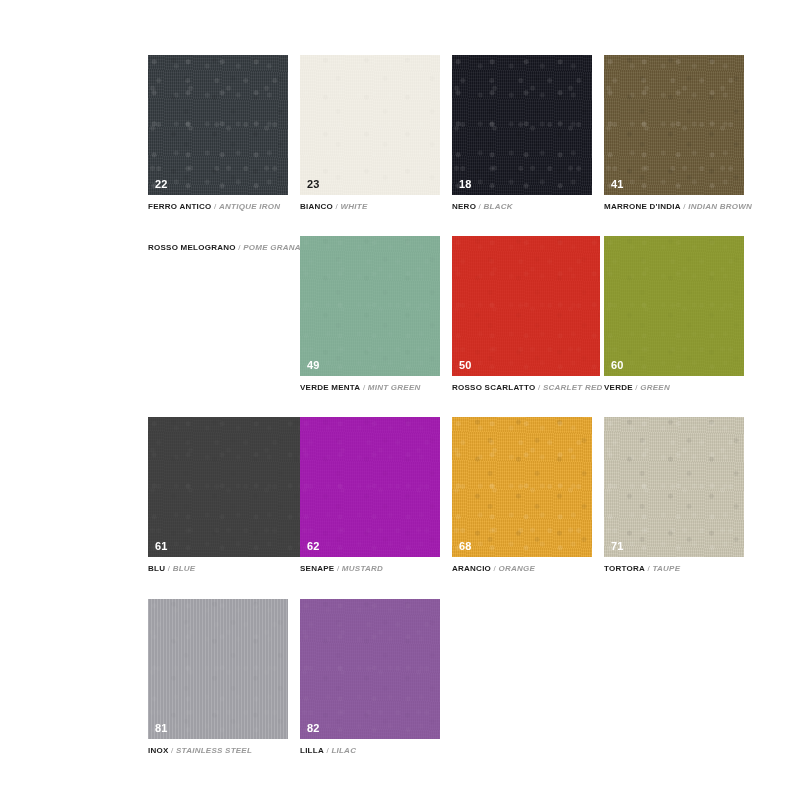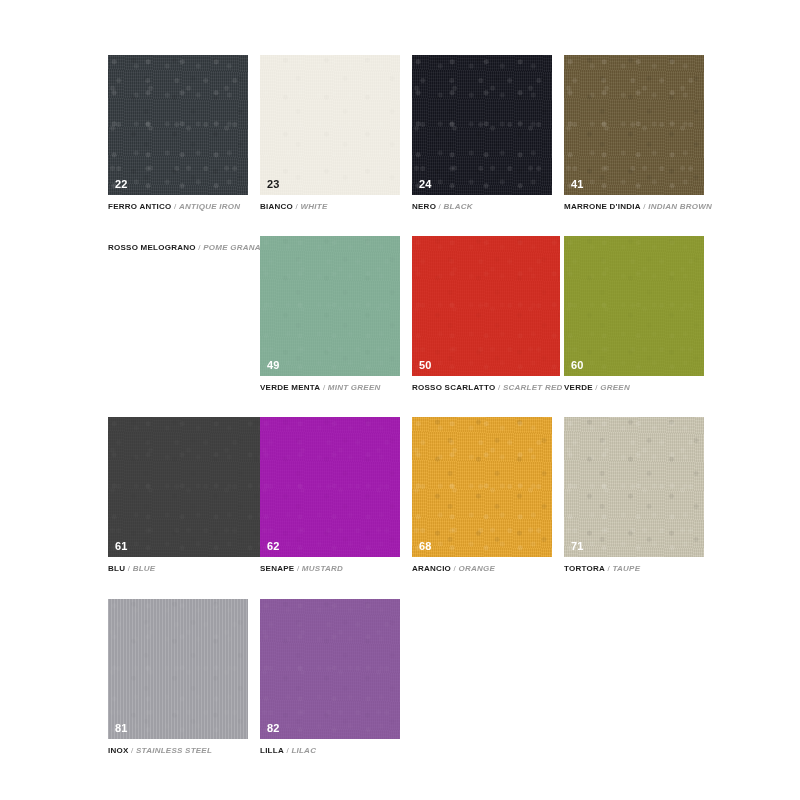--- a/index.html
+++ b/index.html
@@ -27,20 +27,21 @@
   .swatch-grid {
     display: grid;
     grid-template-columns: repeat(4, 140px);
     column-gap: 12px;
     row-gap: 25px;
     width: 596px;
   }
 
   .swatch-cell {
     width: 140px;
+    margin-left: 40px;
   }
 
   .swatch-chip {
     position: relative;
     width: 140px;
     height: 140px;
     overflow: hidden;
     background-color: #cccccc;
   }
 
@@ -129,21 +130,21 @@
         <div class="swatch-caption"><span class="caption-it">FERRO ANTICO</span> <span class="caption-sep">/</span> <span class="caption-en">ANTIQUE IRON</span></div>
       </div>
       <div class="swatch-cell">
         <div class="swatch-chip tex-smooth" style="background-color: rgb(242, 239, 230);">
           <span class="swatch-code dark-code" style="color: rgb(26, 26, 26);">23</span>
         </div>
         <div class="swatch-caption"><span class="caption-it">BIANCO</span> <span class="caption-sep">/</span> <span class="caption-en">WHITE</span></div>
       </div>
       <div class="swatch-cell">
         <div class="swatch-chip tex-coarse" style="background-color: rgb(21, 22, 31);">
-          <span class="swatch-code">24</span>
+          <span class="swatch-code">18</span>
         </div>
         <div class="swatch-caption"><span class="caption-it">NERO</span> <span class="caption-sep">/</span> <span class="caption-en">BLACK</span></div>
       </div>
       <div class="swatch-cell">
         <div class="swatch-chip tex-coarse" style="background-color: rgb(107, 91, 56);">
           <span class="swatch-code">41</span>
         </div>
         <div class="swatch-caption"><span class="caption-it">MARRONE D'INDIA</span> <span class="caption-sep">/</span> <span class="caption-en">INDIAN BROWN</span></div>
       </div>
       <div class="swatch-cell">

